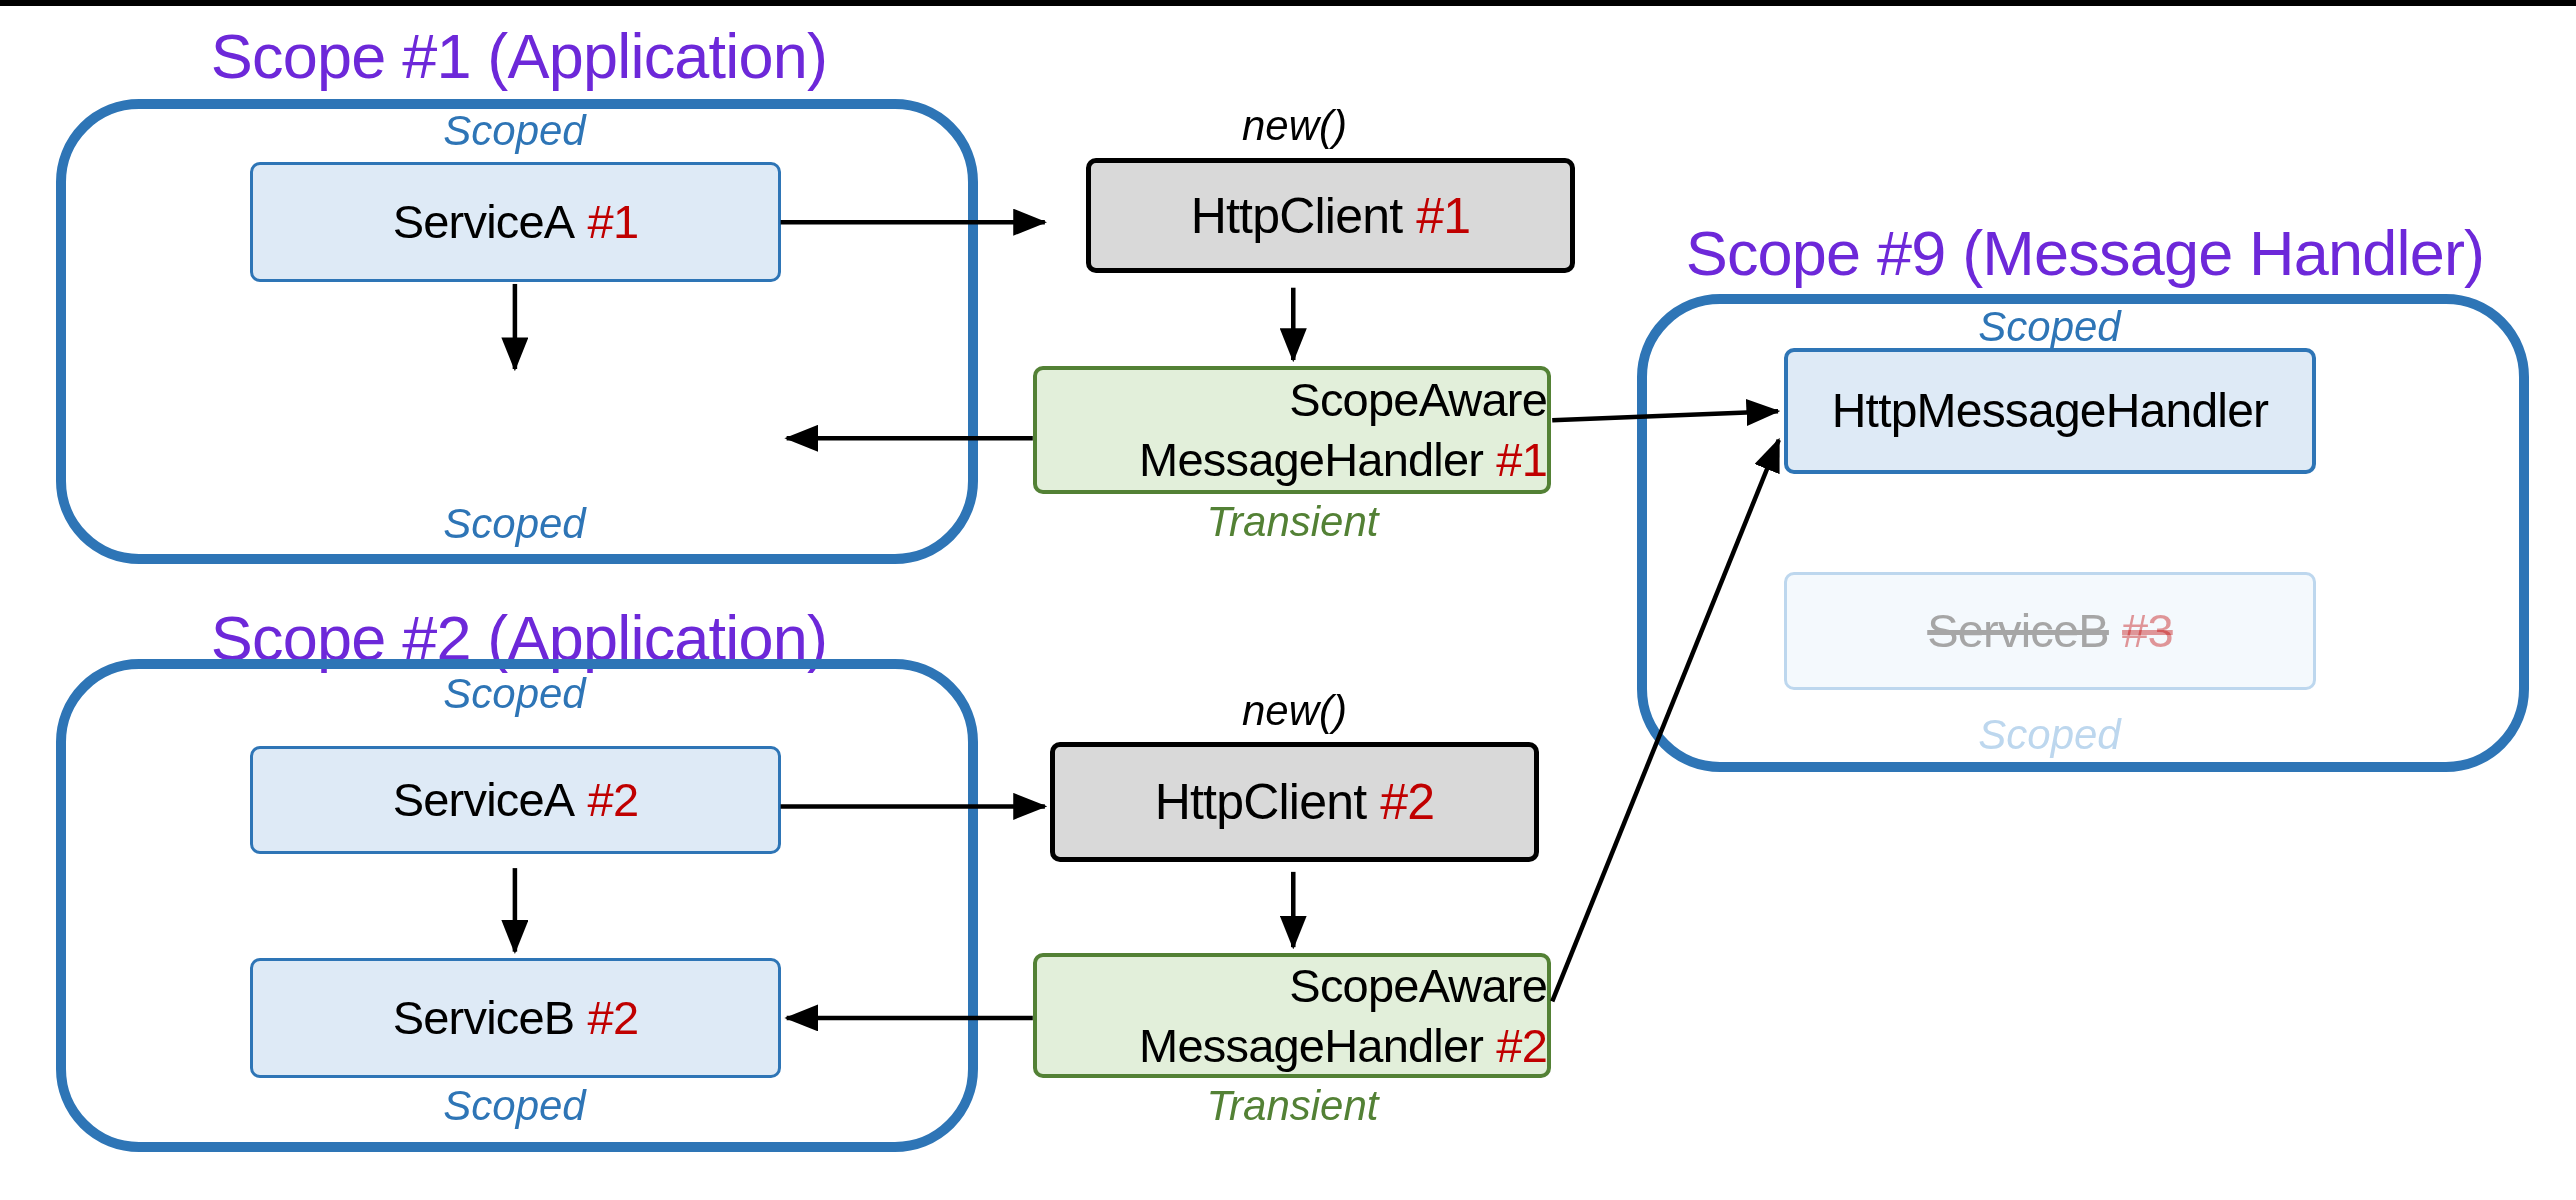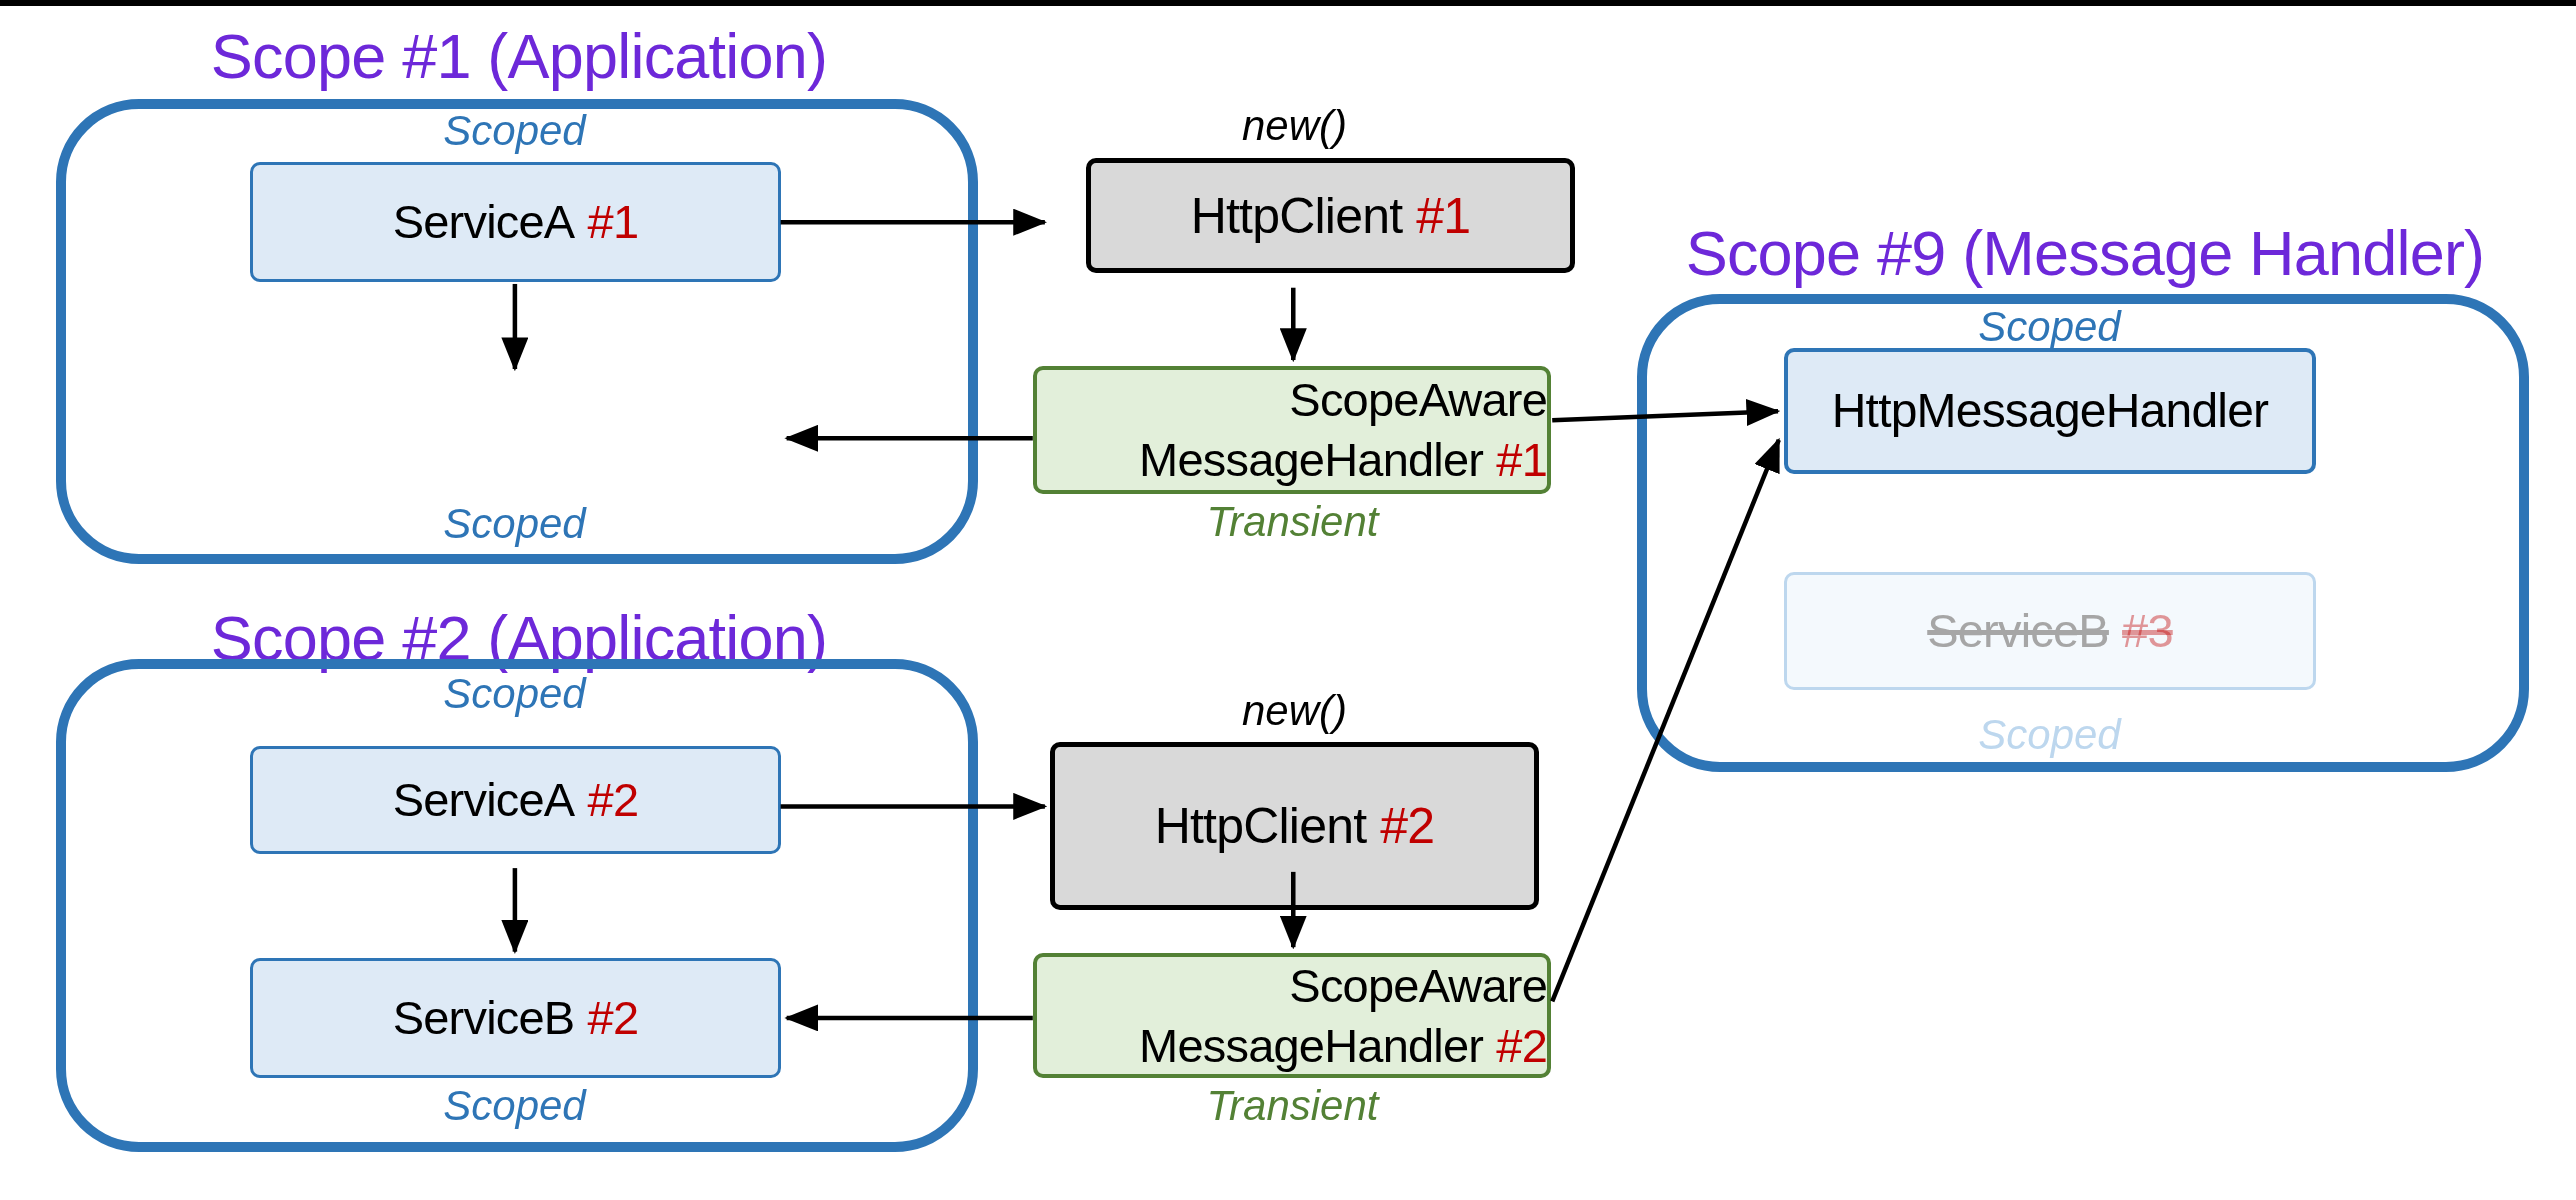--- a/index.html
+++ b/index.html
@@ -55,21 +55,21 @@
   <div class="scoped" style="left:251px;top:670px;width:527px;">Scoped</div>
   <div class="box service z10" style="left:250px;top:746px;width:531px;height:108px;">
     <div><span>ServiceA</span><span class="instance">#2</span></div>
   </div>
   <div class="box service z10" style="left:250px;top:958px;width:531px;height:120px;">
     <div><span>ServiceB</span><span class="instance">#2</span></div>
   </div>
   <div class="scoped" style="left:251px;top:1082px;width:527px;">Scoped</div>
 
   <div class="annot" style="left:1050px;top:687px;width:489px;">new()</div>
-  <div class="box client z10" style="left:1050px;top:742px;width:489px;height:168px;text-align:center;">
+  <div class="box client z10" style="left:1050px;top:742px;width:489px;height:120px;text-align:center;">
     <div><span>HttpClient</span><span class="instance">#2</span></div>
   </div>
   <div class="box handler z10" style="left:1033px;top:953px;width:518px;height:125px;">
     <div>ScopeAware</div>
     <div><span>MessageHandler</span><span class="instance">#2</span></div>
   </div>
   <div class="lifetime" style="left:1048px;top:1082px;width:489px;">Transient</div>
 
   <div class="scope-title" style="left:1641px;top:217px;width:888px;">Scope #9 (Message Handler)</div>
   <div class="scope-rect" style="left:1637px;top:294px;width:892px;height:478px;"></div>

